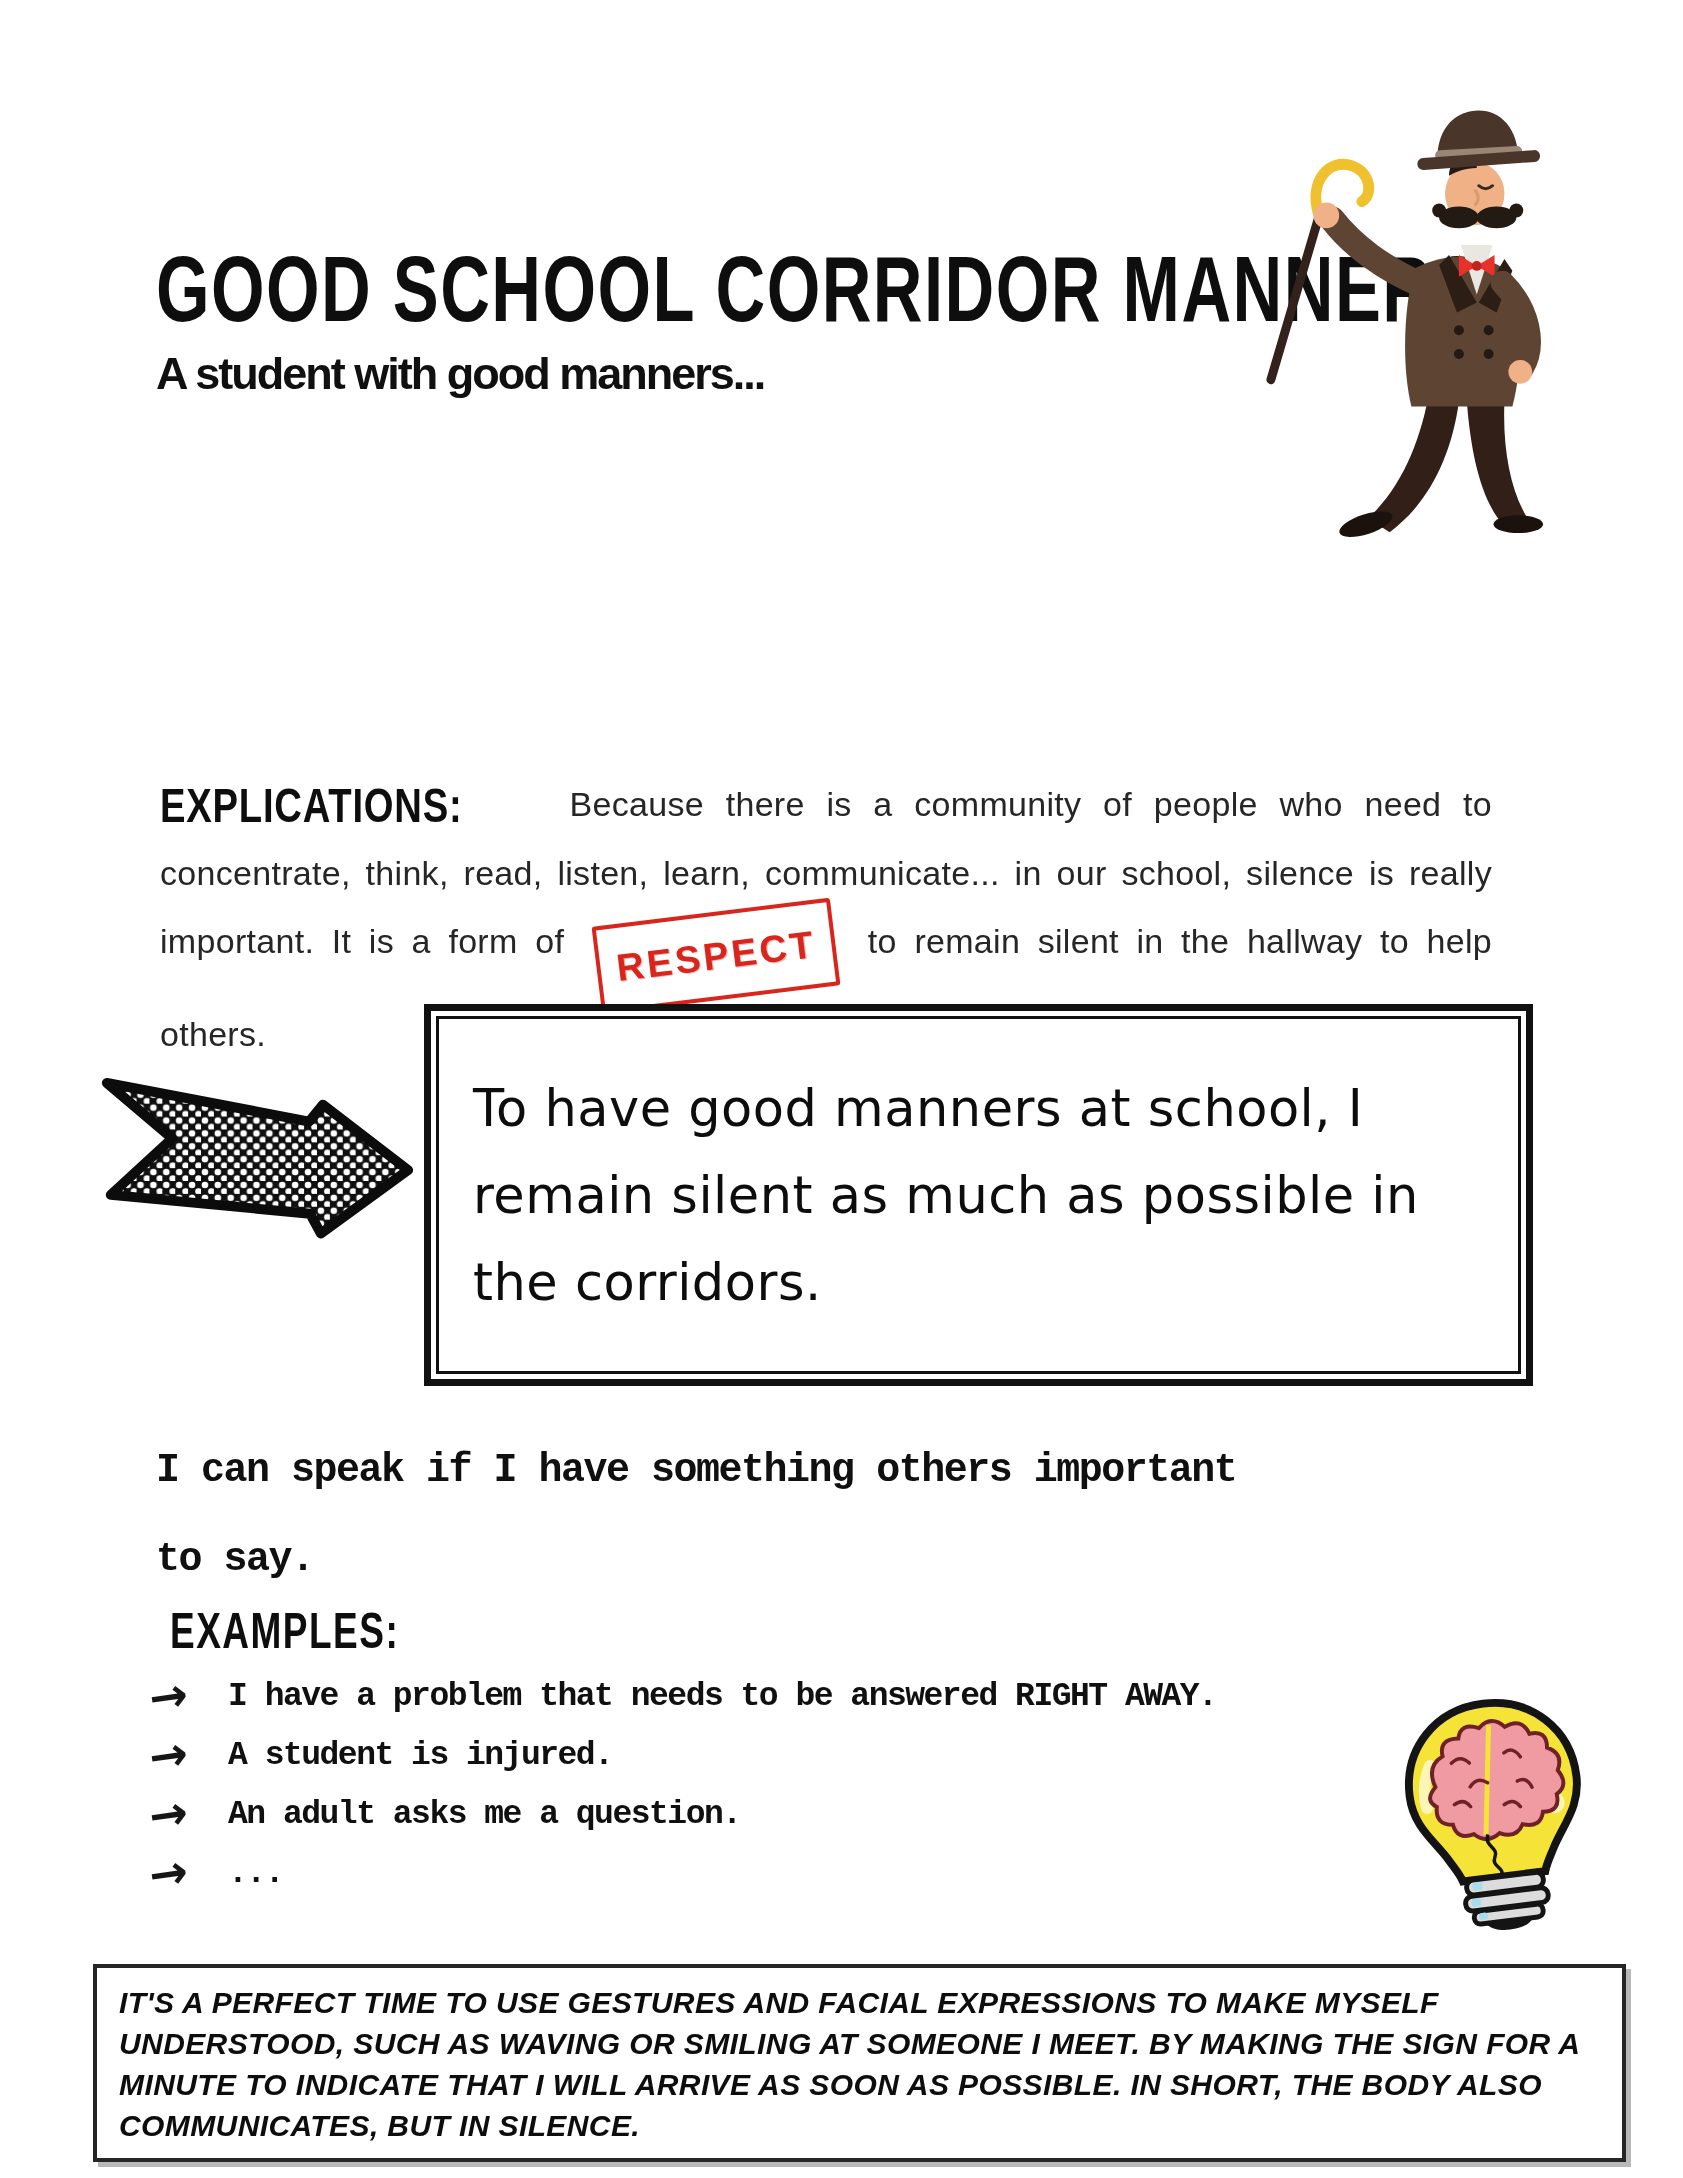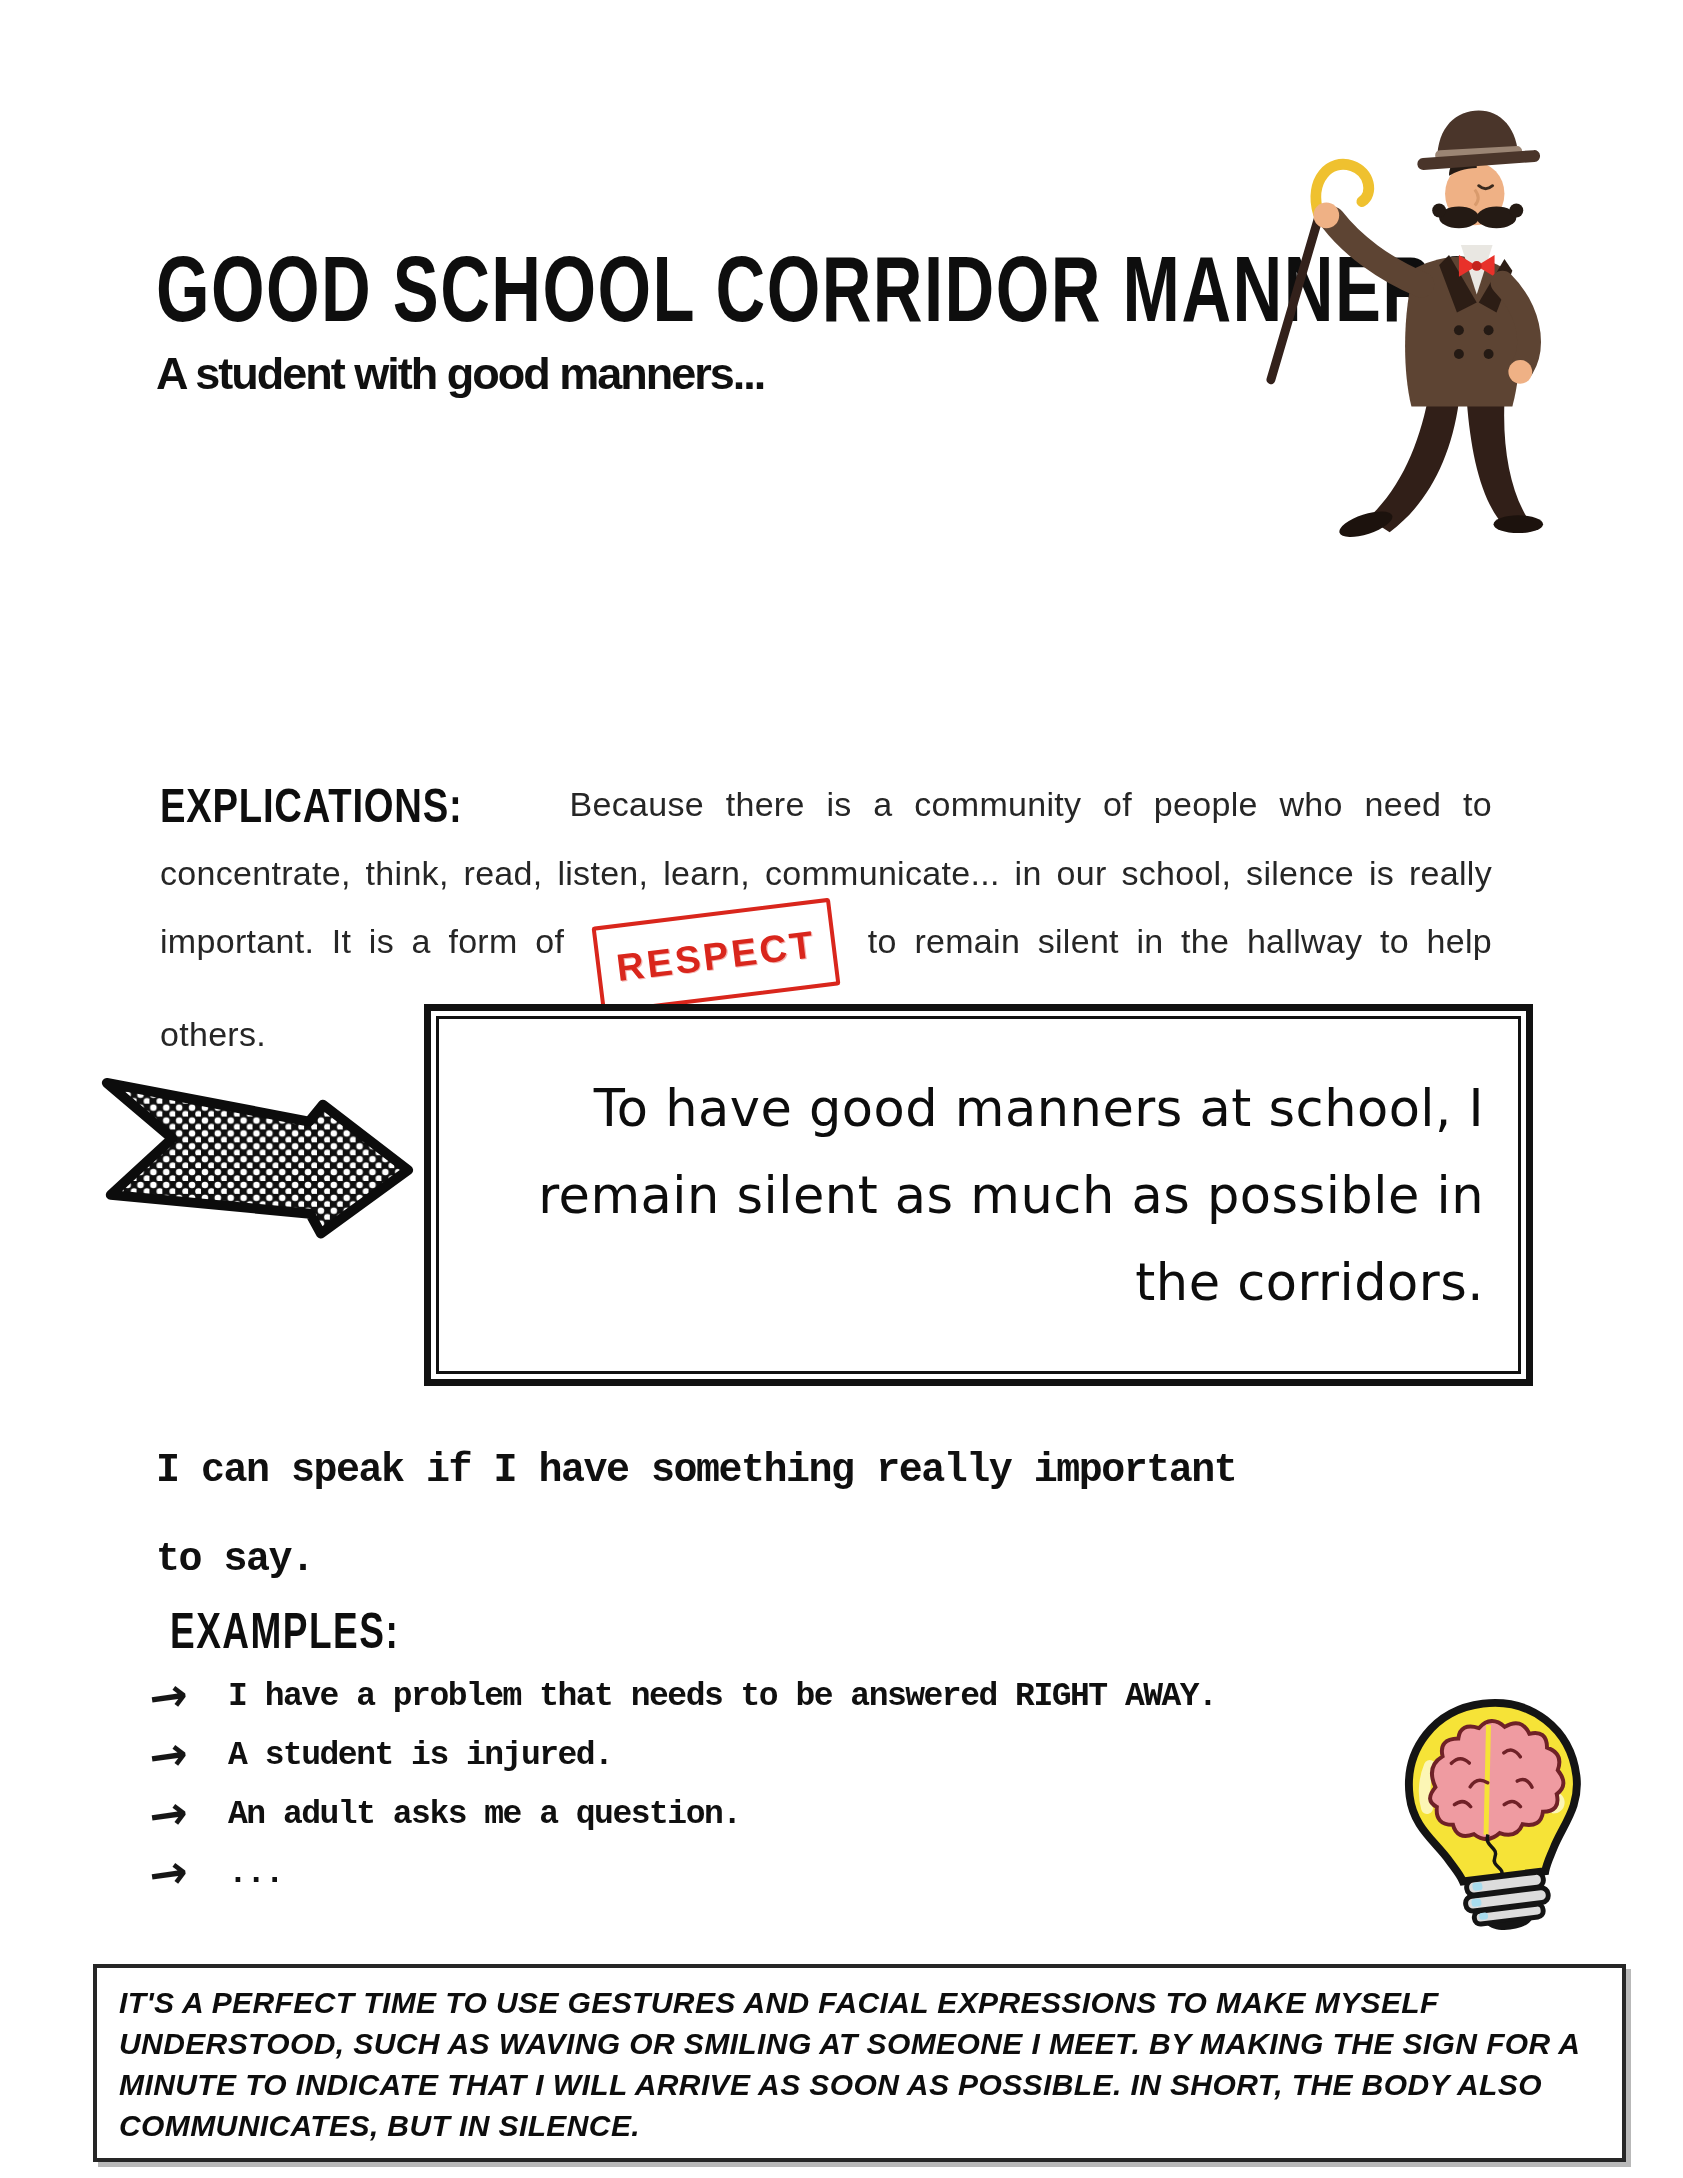--- a/index.html
+++ b/index.html
@@ -35,21 +35,21 @@
     display:inline-block; font-weight:700; font-size:38px; letter-spacing:3px;
     color:#d9261c; border:4px solid #d9261c; border-radius:3px;
     padding:6px 16px; transform:rotate(-7deg); margin:0 14px; vertical-align:-16px;
     text-shadow:1px 1px 0 rgba(217,38,28,0.35);
   }
 
   
   .arrow-illustration { position:absolute; left:85px; top:1065px; }
   .callout { position:absolute; left:424px; top:1004px; width:1109px; height:382px; border:7px solid #111; box-sizing:border-box; padding:5px; background:#fff; }
   .callout-inner { border:3px solid #111; width:100%; height:100%; box-sizing:border-box; display:flex; align-items:center; justify-content:center; padding:10px 34px; }
-  .callout-text { font-family:"DejaVu Sans", sans-serif; font-size:51px; line-height:87px; text-align:right; margin:0; color:#0d0d0d; letter-spacing:0.5px; }
+  .callout-text { font-family:"DejaVu Sans", sans-serif; font-size:51px; line-height:87px; text-align:left; margin:0; color:#0d0d0d; letter-spacing:0.5px; }
 
   
   .speak {
     position:absolute; left:156px; top:1426px; width:1109px; margin:0;
     font-family:"Liberation Mono", monospace; font-weight:700;
     font-size:40px; letter-spacing:-1.5px; line-height:89px; color:#101010;
   }
   .examples { position:absolute; left:156px; top:1588px; margin:14px; font-size:50px; font-weight:700; white-space:nowrap; color:#0e0e0e; }
 
   .bullets { position:absolute; left:149px; top:1673px; margin:0; padding:0; list-style:none; display:flex; flex-direction:column; gap:13px; }
@@ -137,21 +137,21 @@
       <path d="M22,18 L226,57 L240,40 L326,106 L238,170 L227,150 L26,131 L88,74 Z" fill="url(#dots)" stroke="#0c0c0c" stroke-width="10" stroke-linejoin="round"></path>
     </svg>
   </div>
 
   <div class="callout">
     <div class="callout-inner">
       <p class="callout-text">To have good manners at school, I remain silent as much as possible in the corridors.</p>
     </div>
   </div>
 
-  <p class="speak">I can speak if I have something really important to say.</p>
+  <p class="speak">I can speak if I have something others important to say.</p>
 
   <h2 class="examples"><span class="squeeze">EXAMPLES:</span></h2>
 
   <ul class="bullets">
     <li>
       <span class="bullet-arrow">→</span>
       <span>I have a problem that needs to be answered RIGHT AWAY.</span>
     </li>
     <li>
       <span class="bullet-arrow">→</span>

